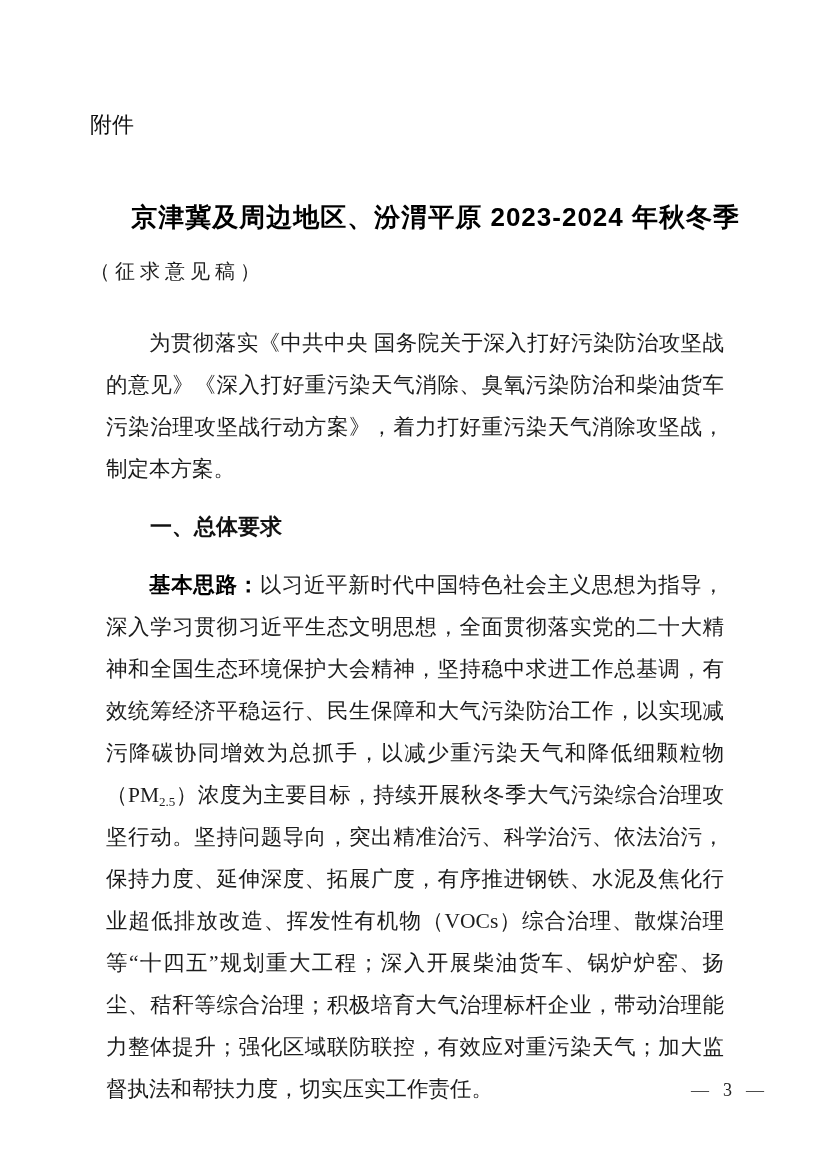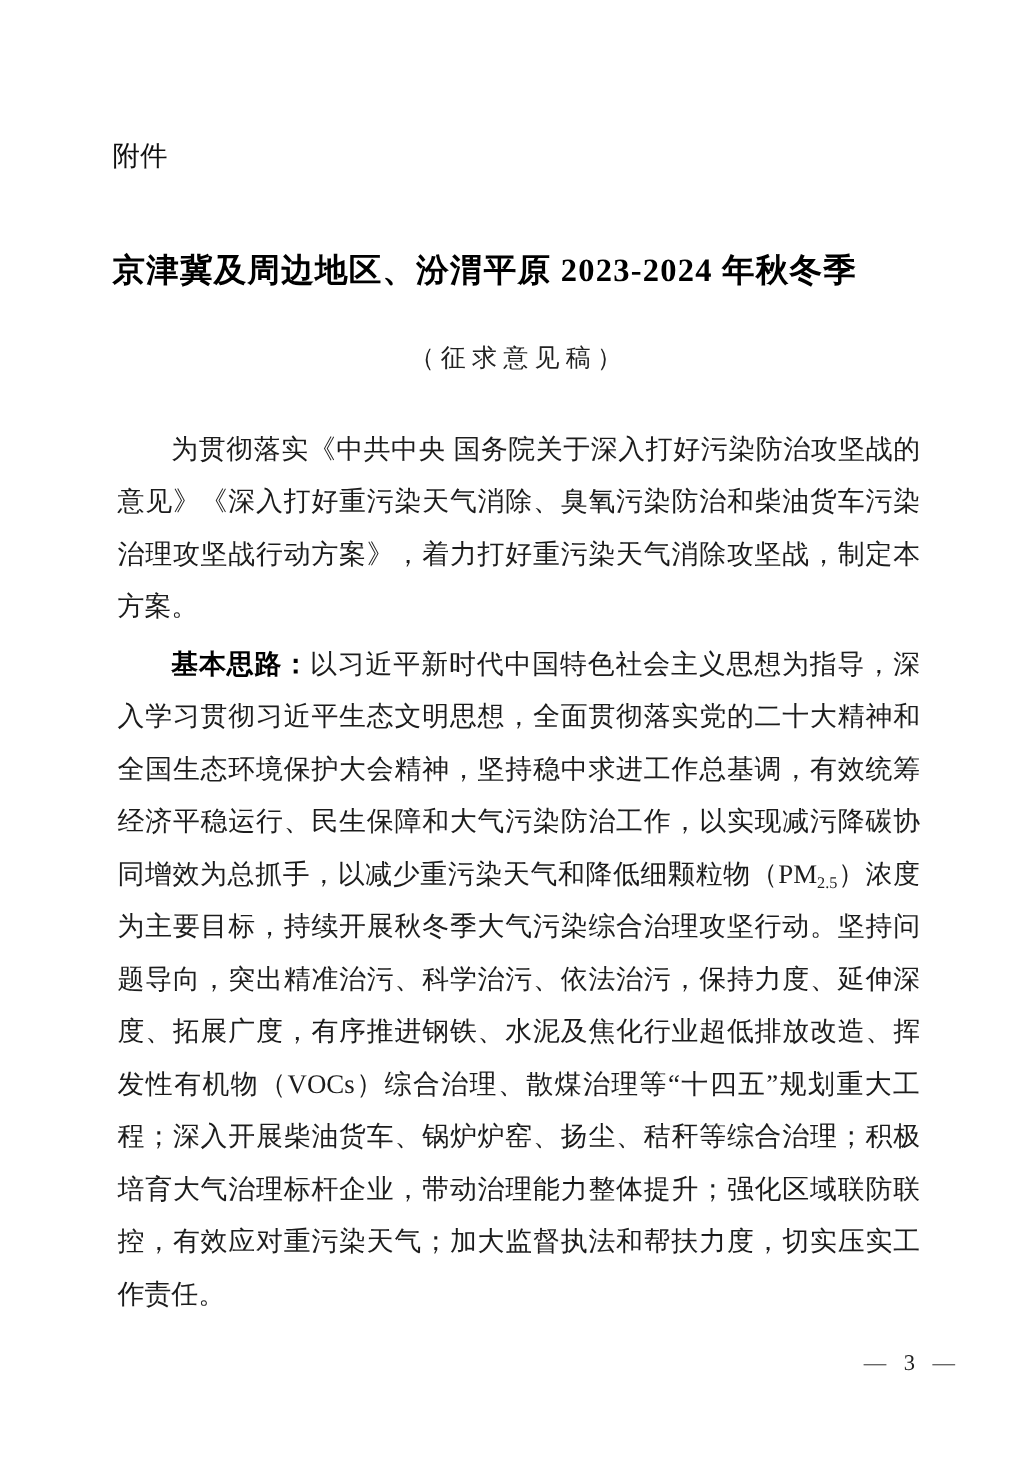--- a/index.html
+++ b/index.html
@@ -26,46 +26,46 @@
   .attachment-label {
     margin-top: 110px;
     font-family: "Liberation Sans", sans-serif;
     font-size: 22px;
     line-height: 30px;
     color: #111111;
     text-align: left;
   }
   .doc-title {
     margin-top: 50px;
-    text-align: left;
-    font-family: Liberation Serif, serif;
+    text-align: right;
+    font-family: Liberation Sans, sans-serif;
     font-weight: bold;
     font-size: 26px;
     line-height: 54px;
     color: #000000;
     letter-spacing: 1px;
   }
   .doc-subtitle {
-    margin-top: 28px;
-    text-align: center;
+    margin-top: 12px;
+    text-align: left;
     font-family: "Liberation Serif", serif;
     font-size: 20px;
     line-height: 30px;
     letter-spacing: 5px;
     color: #222222;
   }
   .doc-body {
     margin-top: 36px;
     font-size: 21.5px;
     line-height: 42px;
     text-align: justify;
     color: #1c1c1c;
   }
   .doc-body p {
-    margin: 4px;
+    margin: 16px;
     text-indent: 2em;
   }
   .section-heading {
     margin: 0;
     text-indent: 2em;
     font-family: "Liberation Sans", sans-serif;
     font-weight: bold;
     font-size: 22px;
     line-height: 42px;
     color: #111111;
@@ -109,20 +109,21 @@
 
     <div class="doc-title">
       <div>京津冀及周边地区、汾渭平原 2023-2024 年秋冬季</div>
     </div>
 
     <div class="doc-subtitle">（征求意见稿）</div>
 
     <div class="doc-body">
       <p>为贯彻落实《中共中央 国务院关于深入打好污染防治攻坚战的意见》《深入打好重污染天气消除、臭氧污染防治和柴油货车污染治理攻坚战行动方案》，着力打好重污染天气消除攻坚战，制定本方案。</p>
 
+      <p class="section-heading">一、总体要求</p>
 
       <p>
         <span class="para-lead">基本思路：</span><span>以习近平新时代中国特色社会主义思想为指导，深入学习贯彻习近平生态文明思想，全面贯彻落实党的二十大精神和全国生态环境保护大会精神，坚持稳中求进工作总基调，有效统筹经济平稳运行、民生保障和大气污染防治工作，以实现减污降碳协同增效为总抓手，以减少重污染天气和降低细颗粒物（PM</span><sub class="pm-sub">2.5</sub><span>）浓度为主要目标，持续开展秋冬季大气污染综合治理攻坚行动。坚持问题导向，突出精准治污、科学治污、依法治污，保持力度、延伸深度、拓展广度，有序推进钢铁、水泥及焦化行业超低排放改造、挥发性有机物（VOCs）综合治理、散煤治理等“十四五”规划重大工程；深入开展柴油货车、锅炉炉窑、扬尘、秸秆等综合治理；积极培育大气治理标杆企业，带动治理能力整体提升；强化区域联防联控，有效应对重污染天气；加大监督执法和帮扶力度，切实压实工作责任。</span>
       </p>
     </div>
   </div>
 
   <div class="page-footer">
     <span class="dash">—</span><span class="num">3</span><span class="dash">—</span>
   </div>

